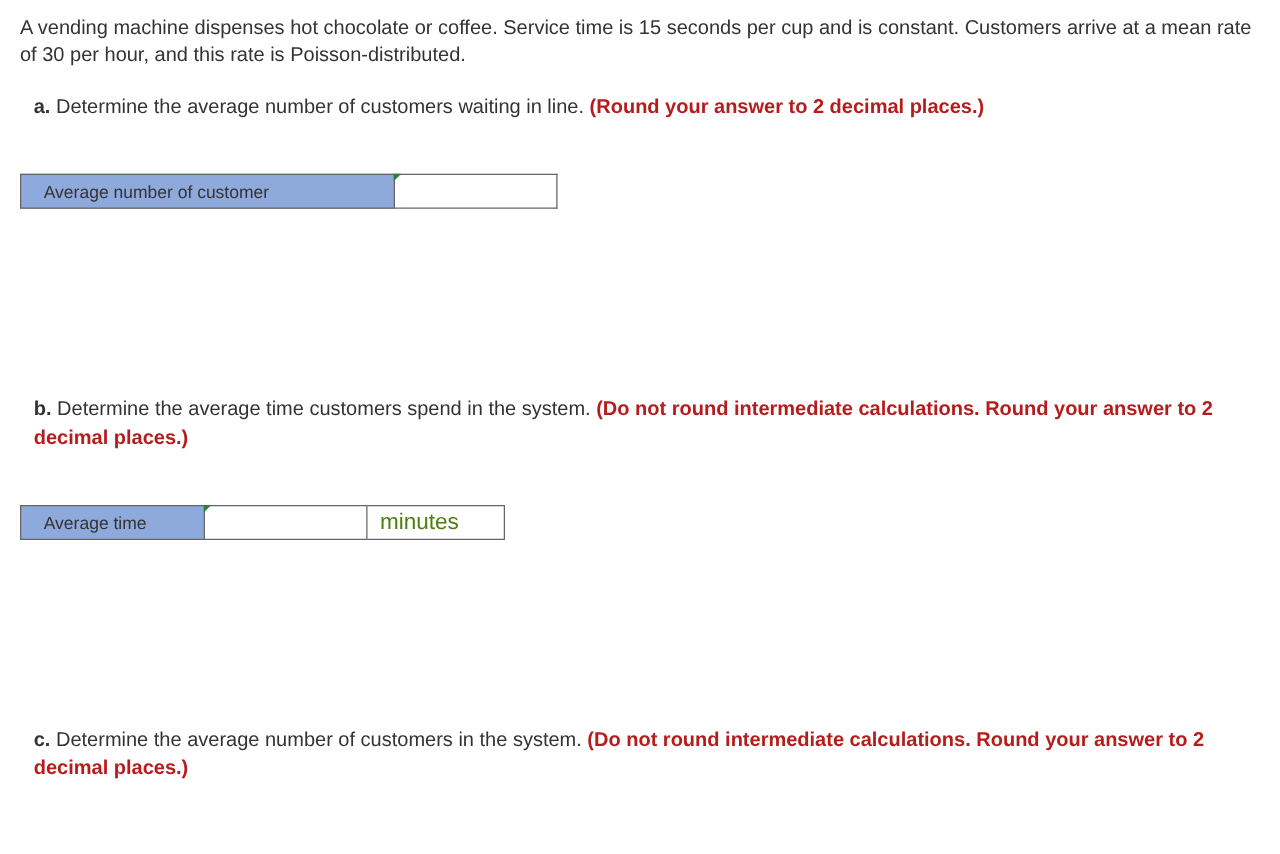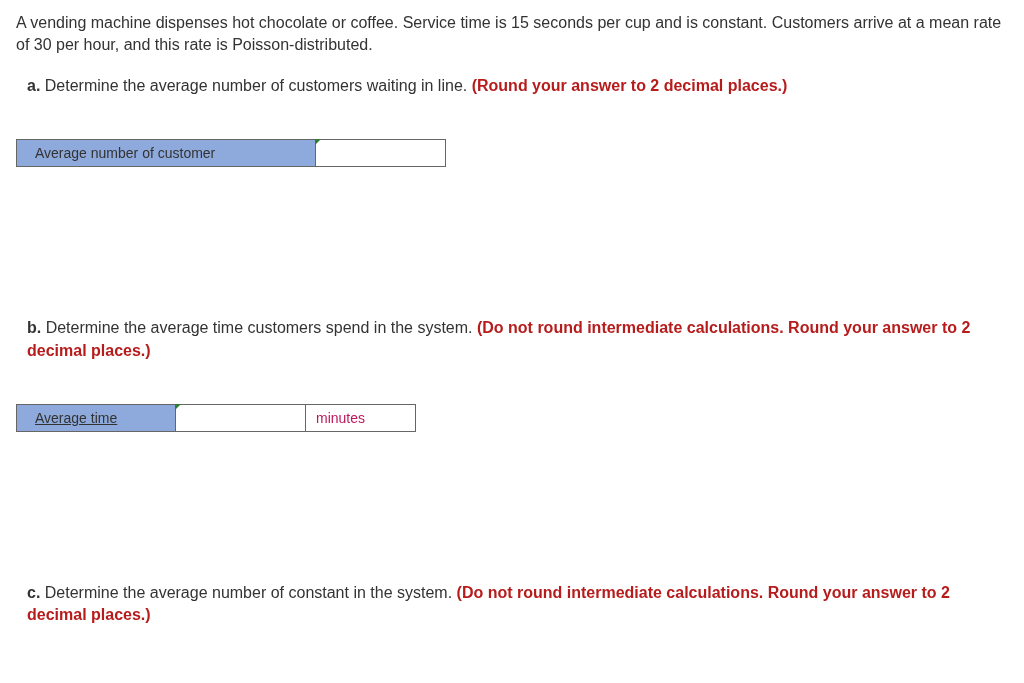--- a/index.html
+++ b/index.html
@@ -72,28 +72,28 @@
     width: 0; height: 0;
     border-top: 6px solid #2e7d32;
     border-right: 6px solid transparent;
   }
   .unit-cell {
     background: #fff;
     border: 1px solid #666;
     border-left: none;
     height: 28px;
     padding: 4px 10px;
-    font-size: 14px;
-    color: #be185d;
+    font-size: 18px;
+    color: #4d7c0f;
     display: flex;
     align-items: center;
     width: 110px;
   }
   .w-label-a { width: 300px; }
-  .w-label-b { width: 160px; text-decoration: underline; }
+  .w-label-b { width: 148px; }
 </style>
 </head>
 <body>
 
 <div class="problem-text">A vending machine dispenses hot chocolate or coffee. Service time is 15 seconds per cup and is constant. Customers arrive at a mean rate of 30 per hour, and this rate is Poisson-distributed.</div>
 
 <div class="part-text">
   <span class="part-label">a.</span><span> Determine the average number of customers waiting in line. </span><span class="red-bold">(Round your answer to 2 decimal places.)</span>
 </div>
 
@@ -110,14 +110,14 @@
 
 <div class="answer-row">
   <div class="label-cell w-label-b">Average time</div>
   <div class="input-cell">
     <input type="text" value="" style="">
   </div>
   <div class="unit-cell">minutes</div>
 </div>
 
 <div class="part-text" style="margin-bottom:0">
-  <span class="part-label">c.</span><span> Determine the average number of constant in the system. </span><span class="red-bold">(Do not round intermediate calculations. Round your answer to 2 decimal places.)</span>
+  <span class="part-label">c.</span><span> Determine the average number of customers in the system. </span><span class="red-bold">(Do not round intermediate calculations. Round your answer to 2 decimal places.)</span>
 </div>
 
 </body></html>

